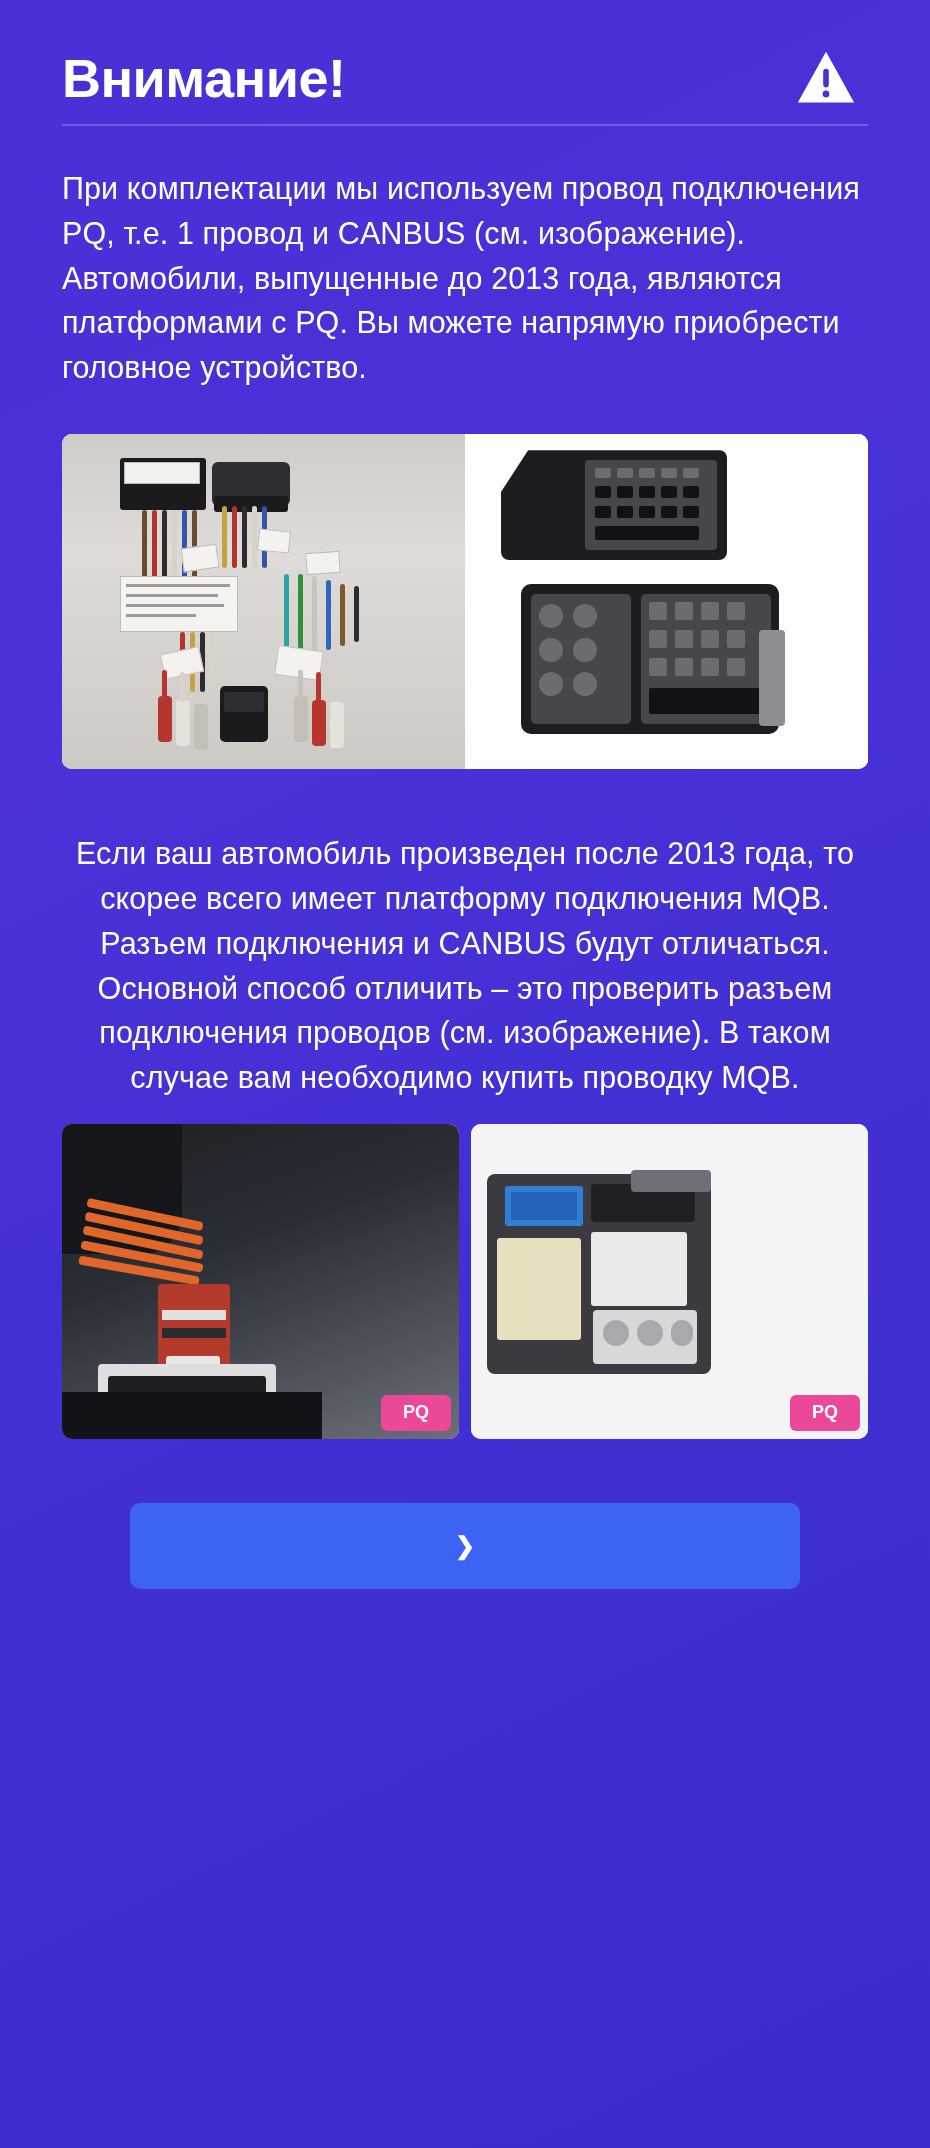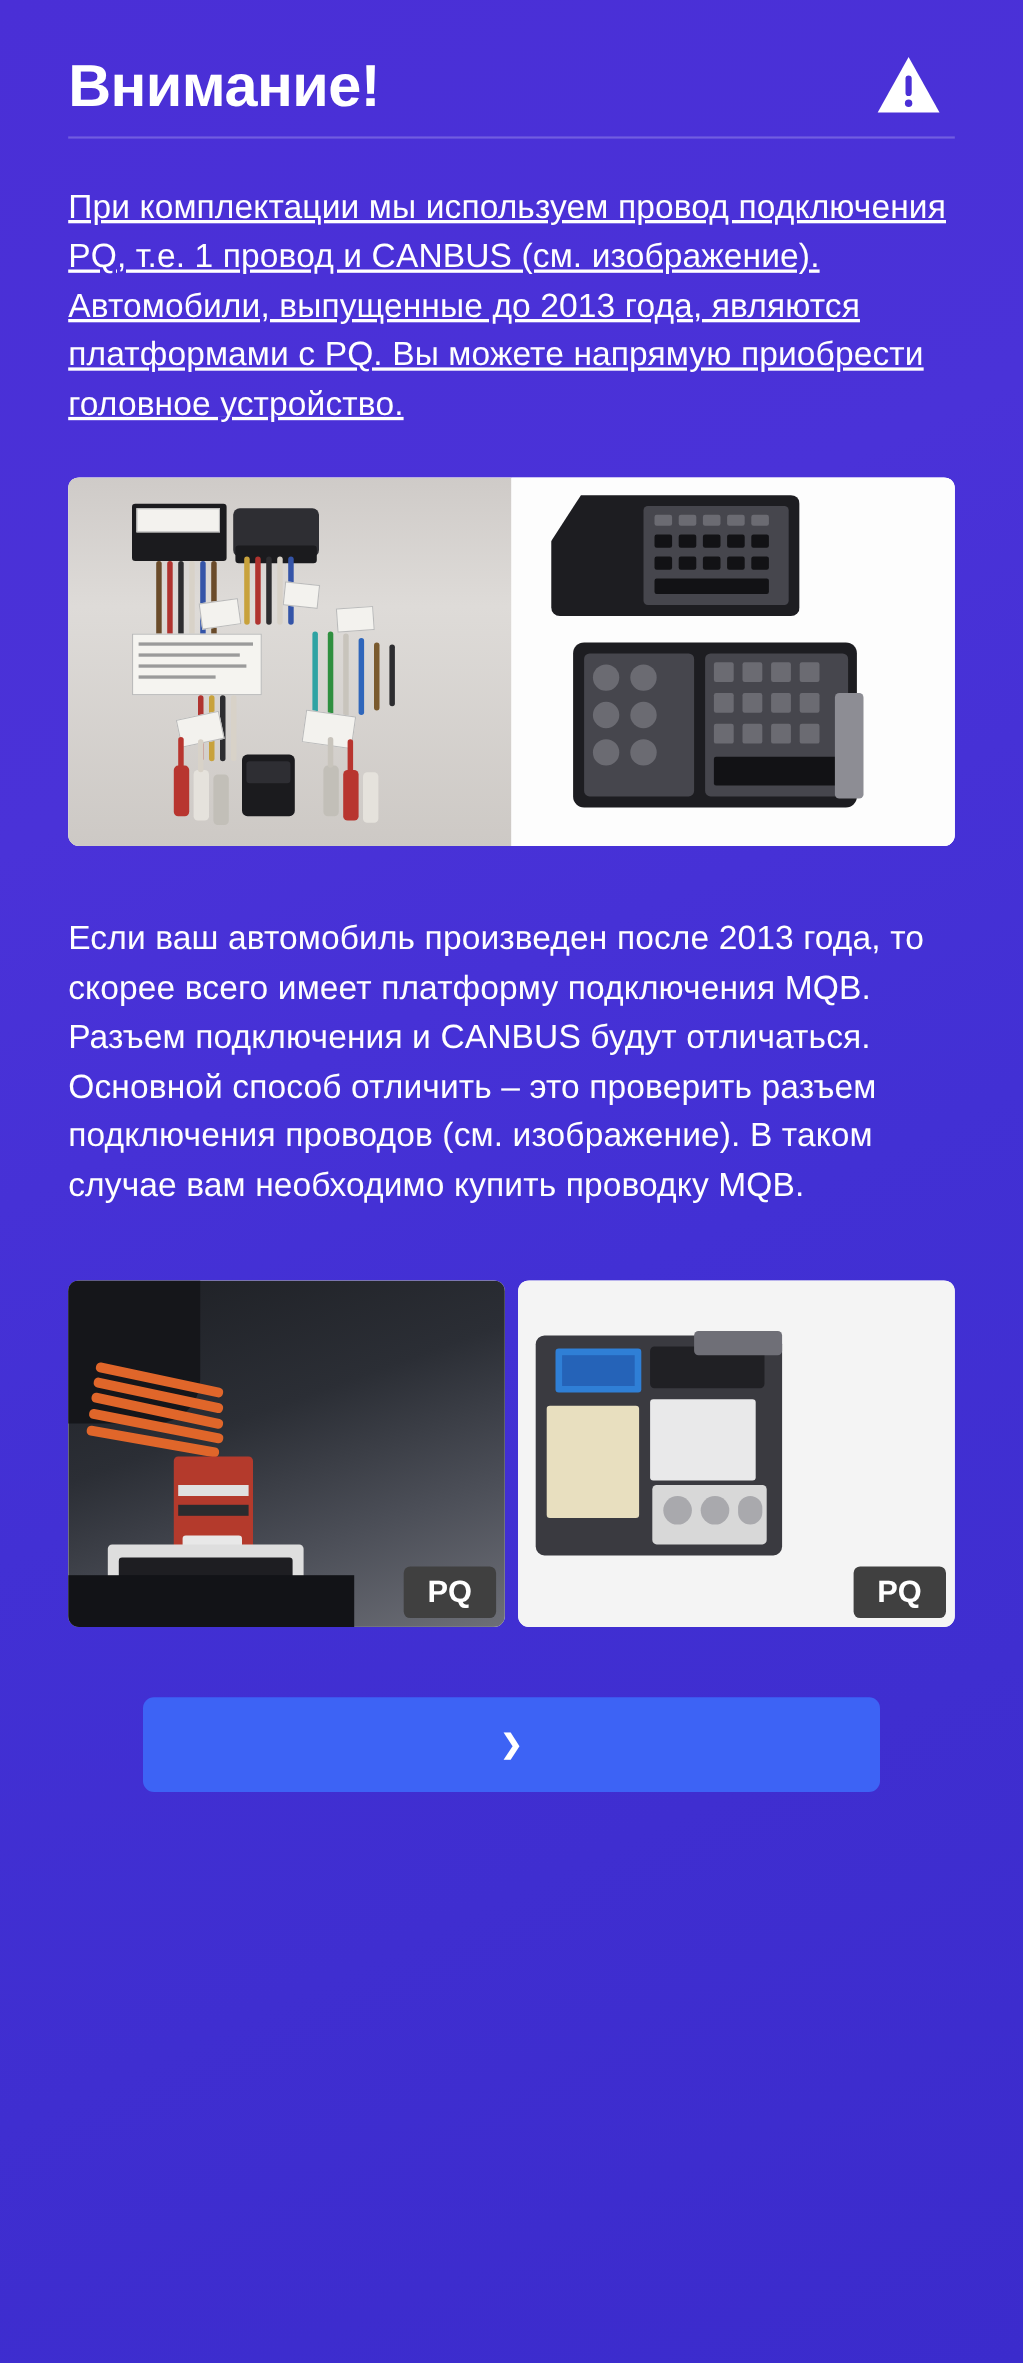--- a/index.html
+++ b/index.html
@@ -47,22 +47,22 @@
     margin-bottom: 40px;
   }
   
   .para {
     font-size: 30.5px;
     line-height: 1.47;
     font-weight: 500;
     letter-spacing: 0.1px;
     color: #ffffff;
   }
-  .para.first { margin-bottom: 44px; text-decoration: underline; }
-  .para.second { margin-top: 62px; margin-bottom: 64px; }
+  .para.first { margin-bottom: 44px; }
+  .para.second { margin-top: 62px; margin-bottom: 24px; text-align: center; }
 
   
   .strip1 {
     display: flex;
     width: 100%;
     height: 335px;
     border-radius: 10px;
     overflow: hidden;
     background: #fff;
   }
@@ -89,23 +89,23 @@
     flex: 1;
     position: relative;
     border-radius: 10px;
     overflow: hidden;
     background: #fff;
   }
   .badge {
     position: absolute;
     right: 8px;
     bottom: 8px;
-    background: #404040;
+    background: #ec4899;
     color: #fff;
-    font-size: 28px;
+    font-size: 18px;
     font-weight: bold;
     padding: 8px 22px;
     border-radius: 6px;
     line-height: 1.1;
   }
   .badge.wide { padding: 8px 14px; }
 
   
   .cta-wrap {
     display: flex;

